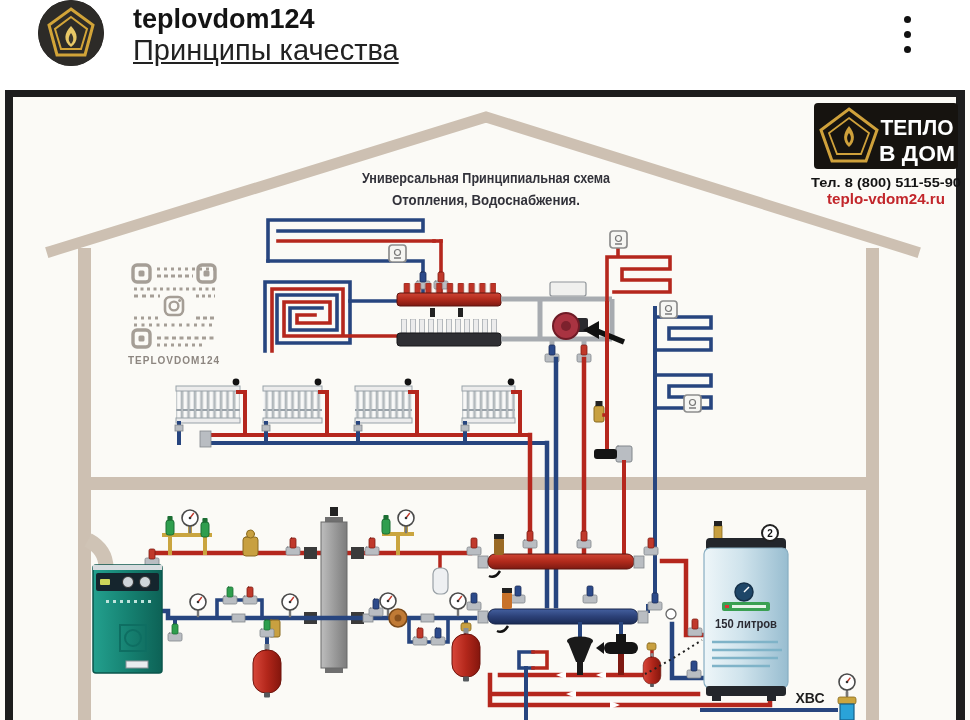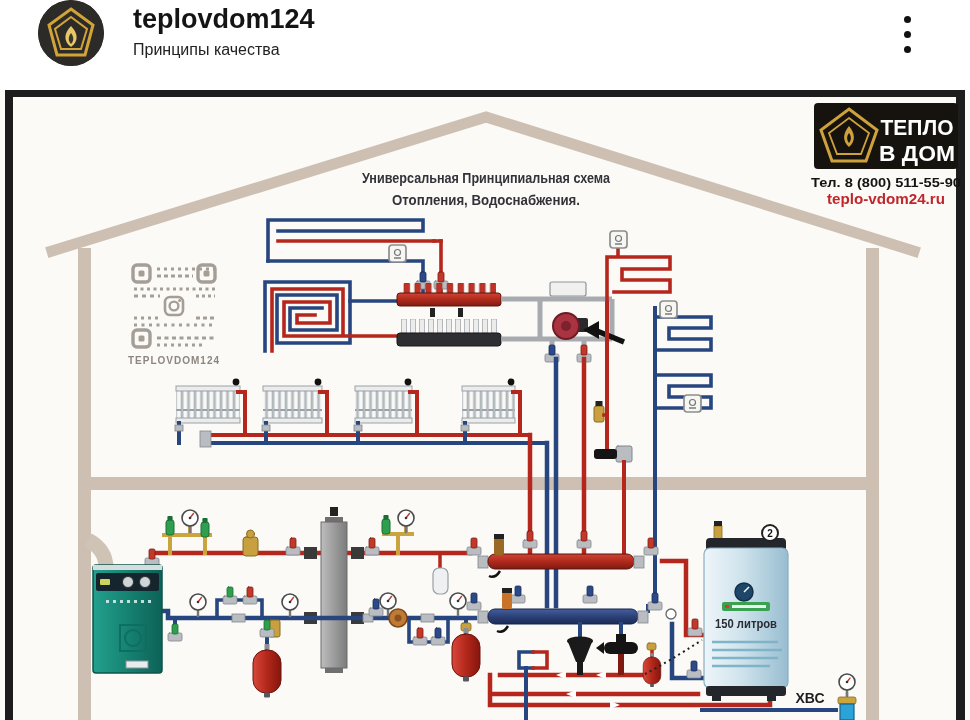--- a/index.html
+++ b/index.html
@@ -4,21 +4,21 @@
 <style>
   html,body{margin:0;padding:0;background:#fff;}
   #screen{position:relative;width:970px;height:720px;overflow:hidden;background:#14b8a6;
           font-family:"Liberation Sans", sans-serif;}
   
   #header{position:absolute;top:0;left:0;width:970px;height:90px;background:#fff;z-index:5;}
   #avatar{position:absolute;left:38px;top:0px;width:66px;height:66px;border-radius:50%;
           background:#2d2b28;overflow:hidden;}
   #header-texts{position:absolute;left:133px;top:2px;}
   #username{font-size:27px;font-weight:bold;color:#141414;line-height:34px;}
-  #subtitle{font-size:16px;color:#222;line-height:28px;}
+  #subtitle{font-size:29px;color:#222;line-height:28px;text-decoration:underline;}
   #kebab{position:absolute;right:52px;top:8px;width:22px;height:52px;cursor:pointer;}
   #kebab span{display:block;width:7px;height:7px;border-radius:50%;background:#111;margin:8px auto;}
   
   #post{position:absolute;top:90px;left:0;width:970px;height:630px;background:#fcfbf8;}
   svg text{font-family:"Liberation Sans", sans-serif;}
 </style>
 </head>
 <body>
 <div id="screen">
 

